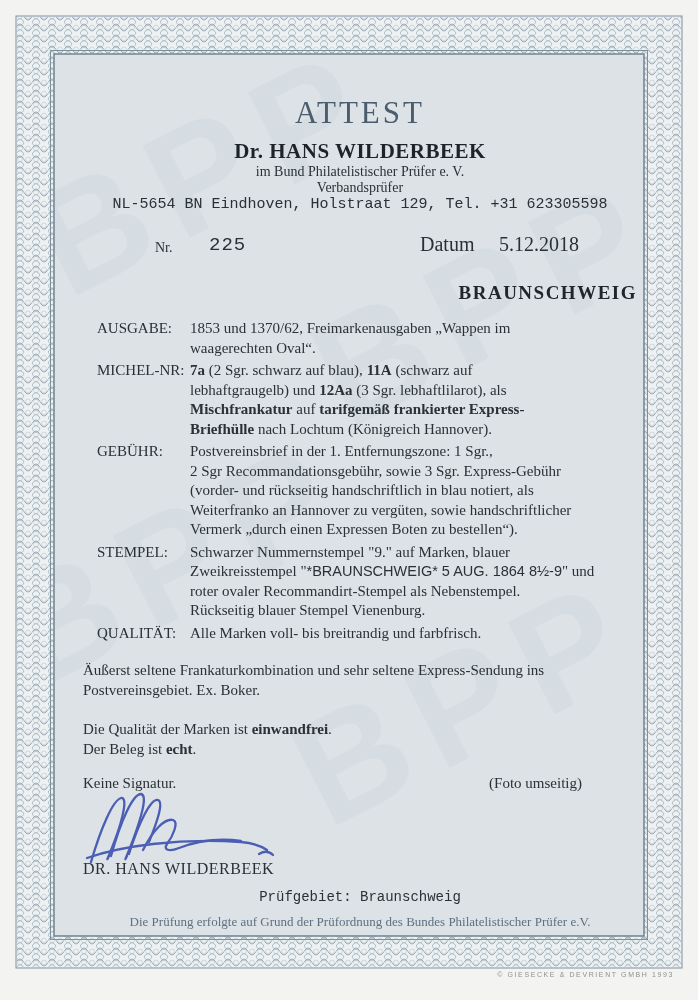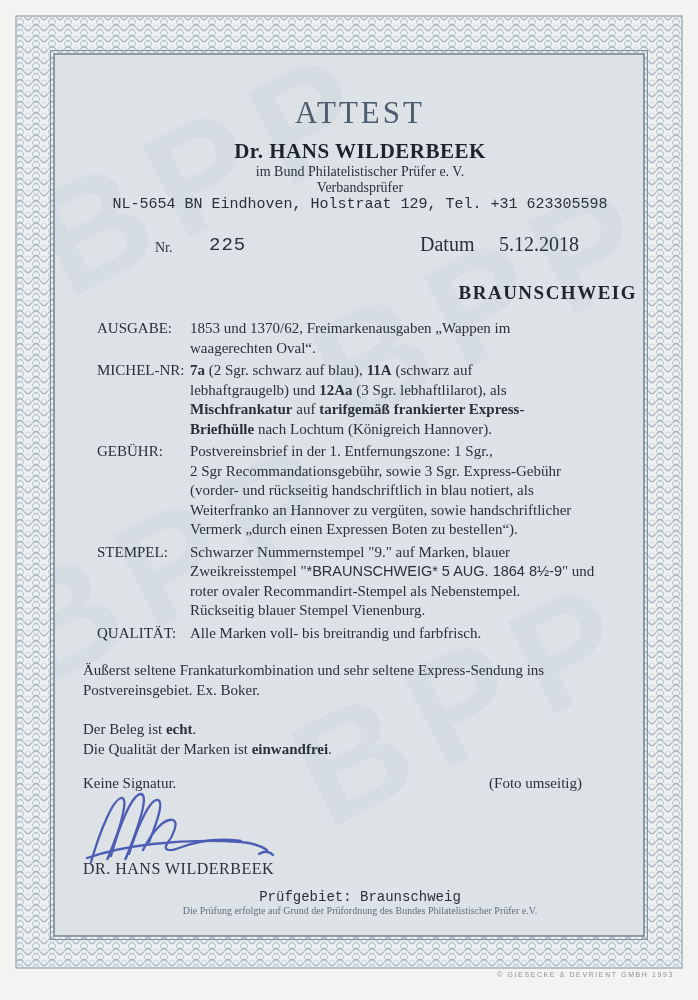--- a/index.html
+++ b/index.html
@@ -53,21 +53,21 @@
   .b { font-weight:bold; }
   .cancel-font { font-family:"Liberation Sans","DejaVu Sans",sans-serif; font-size:14.5px;margin-top:8px; }
   .assessment { margin-top:18px; font-size:15px; line-height:19.5px; white-space:pre-line; }
   .verdict { margin-top:20px; font-size:15px; line-height:19.5px; }
   .sig-note-row { display:flex; justify-content:space-between; margin-top:16px; font-size:15px;align-items:center; }
   .photo-note { margin-right:55px; }
   .sig-area { position:relative; height:68px; }
   .sig-svg { position:absolute; left:-4px; top:-8px; }
   .signer-name { font-size:16px; letter-spacing:0.5px; margin-top:0; }
   .pruefgebiet { margin-top:11px; text-align:center; font-size:14px;font-family:Liberation Mono, monospace; }
-  .regulation { text-align:center; font-size:10px; color:#5e7082; }
+  .regulation { margin-top:9px; text-align:center; font-size:13px; color:#5e7082; }
   .printer-imprint {
     position:absolute; right:24px; top:971px; font-size:7px; letter-spacing:1.6px;
     color:#8f9092; font-family:"Liberation Sans",sans-serif;
   }
 </style>
 </head>
 <body>
 
 <div class="page">
 
@@ -148,22 +148,22 @@
         <div class="sec-label">QUALITÄT:</div>
         <div class="sec-text">Alle Marken voll- bis breitrandig und farbfrisch.</div>
       </div>
 
     </div>
 
     <div class="assessment">Äußerst seltene Frankaturkombination und sehr seltene Express-Sendung ins
 Postvereinsgebiet. Ex. Boker.</div>
 
     <div class="verdict">
+      <div><span>Die Qualität der Marken ist </span><span class="b">einwandfrei</span><span>.</span></div>
       <div><span>Der Beleg ist </span><span class="b">echt</span><span>.</span></div>
-      <div><span>Die Qualität der Marken ist </span><span class="b">einwandfrei</span><span>.</span></div>
     </div>
 
     <div class="sig-note-row">
       <span>Keine Signatur.</span>
       <span class="photo-note">(Foto umseitig)</span>
     </div>
 
     <div class="sig-area">
       <svg class="sig-svg" width="220" height="84" viewBox="0 0 220 84" aria-hidden="true">
         <g fill="none" stroke="#3f53b0" stroke-width="2.3" stroke-linecap="round" opacity="0.92">

